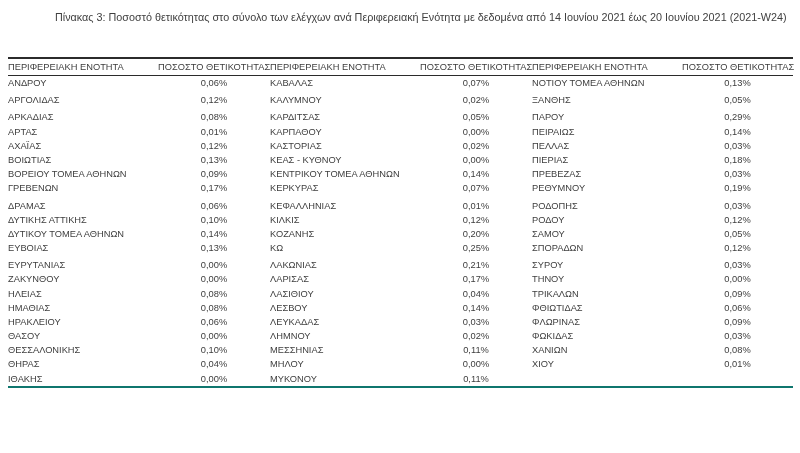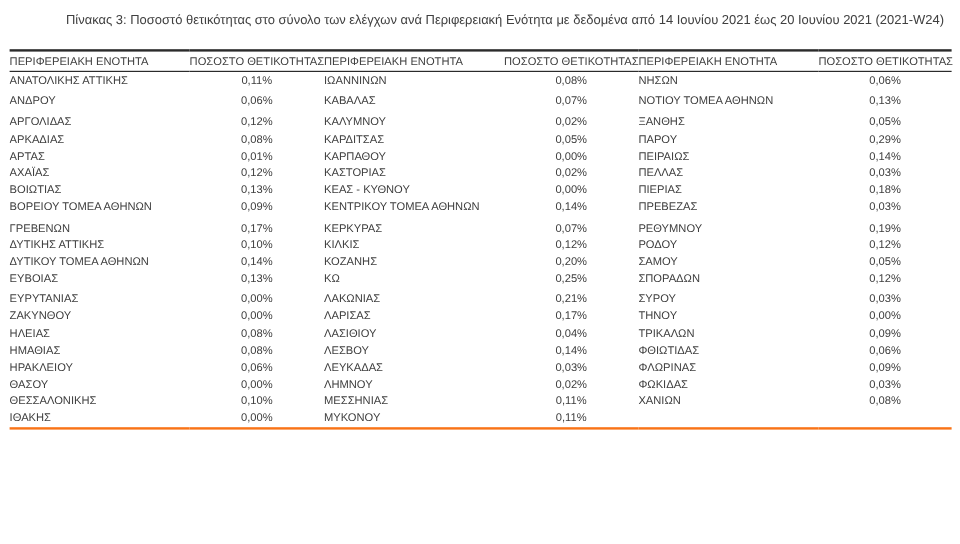--- a/index.html
+++ b/index.html
@@ -19,23 +19,23 @@
     font-size: 10.8px;
     line-height: 1.5;
     text-align: justify;
     color: #404040;
     padding-left: 47px;
   }
   table.positivity {
     border-collapse: collapse;
     table-layout: fixed;
     width: 785px;
-    margin: 16px 7px 0 8px;
+    margin: 32px 7px 0 8px;
     border-top: 2px solid #2b2b2b;
-    border-bottom: 2px solid #f97316;
+    border-bottom: 2px solid #0f766e;
     font-size: 9.3px;
     color: #3d3d3d;
   }
   thead th {
     font-weight: 400;
     text-align: left;
     padding: 3px 0 3px 0;
     border-bottom: 1.6px solid #2b2b2b;
     font-size: 9.3px;
     white-space: nowrap;
@@ -72,28 +72,20 @@
       <th class="region-h">ΠΕΡΙΦΕΡΕΙΑΚΗ ΕΝΟΤΗΤΑ</th>
       <th class="value-h">ΠΟΣΟΣΤΟ ΘΕΤΙΚΟΤΗΤΑΣ</th>
       <th class="region-h">ΠΕΡΙΦΕΡΕΙΑΚΗ ΕΝΟΤΗΤΑ</th>
       <th class="value-h">ΠΟΣΟΣΤΟ ΘΕΤΙΚΟΤΗΤΑΣ</th>
       <th class="region-h">ΠΕΡΙΦΕΡΕΙΑΚΗ ΕΝΟΤΗΤΑ</th>
       <th class="value-h">ΠΟΣΟΣΤΟ ΘΕΤΙΚΟΤΗΤΑΣ</th>
     </tr>
   </thead>
   <tbody>
       <tr>
-        <td class="region">ΑΝΑΤΟΛΙΚΗΣ ΑΤΤΙΚΗΣ</td>
-        <td class="value">0,11%</td>
-        <td class="region">ΙΩΑΝΝΙΝΩΝ</td>
-        <td class="value">0,08%</td>
-        <td class="region">ΝΗΣΩΝ</td>
-        <td class="value">0,06%</td>
-      </tr>
-      <tr>
         <td class="region">ΑΝΔΡΟΥ</td>
         <td class="value">0,06%</td>
         <td class="region">ΚΑΒΑΛΑΣ</td>
         <td class="value">0,07%</td>
         <td class="region">ΝΟΤΙΟΥ ΤΟΜΕΑ ΑΘΗΝΩΝ</td>
         <td class="value">0,13%</td>
       </tr>
       <tr>
         <td class="region">ΑΡΓΟΛΙΔΑΣ</td>
         <td class="value">0,12%</td>
@@ -144,20 +136,28 @@
       </tr>
       <tr>
         <td class="region">ΓΡΕΒΕΝΩΝ</td>
         <td class="value">0,17%</td>
         <td class="region">ΚΕΡΚΥΡΑΣ</td>
         <td class="value">0,07%</td>
         <td class="region">ΡΕΘΥΜΝΟΥ</td>
         <td class="value">0,19%</td>
       </tr>
       <tr>
+        <td class="region">ΔΡΑΜΑΣ</td>
+        <td class="value">0,06%</td>
+        <td class="region">ΚΕΦΑΛΛΗΝΙΑΣ</td>
+        <td class="value">0,01%</td>
+        <td class="region">ΡΟΔΟΠΗΣ</td>
+        <td class="value">0,03%</td>
+      </tr>
+      <tr>
         <td class="region">ΔΥΤΙΚΗΣ ΑΤΤΙΚΗΣ</td>
         <td class="value">0,10%</td>
         <td class="region">ΚΙΛΚΙΣ</td>
         <td class="value">0,12%</td>
         <td class="region">ΡΟΔΟΥ</td>
         <td class="value">0,12%</td>
       </tr>
       <tr>
         <td class="region">ΔΥΤΙΚΟΥ ΤΟΜΕΑ ΑΘΗΝΩΝ</td>
         <td class="value">0,14%</td>
@@ -224,20 +224,28 @@
       </tr>
       <tr>
         <td class="region">ΘΕΣΣΑΛΟΝΙΚΗΣ</td>
         <td class="value">0,10%</td>
         <td class="region">ΜΕΣΣΗΝΙΑΣ</td>
         <td class="value">0,11%</td>
         <td class="region">ΧΑΝΙΩΝ</td>
         <td class="value">0,08%</td>
       </tr>
       <tr>
+        <td class="region">ΘΗΡΑΣ</td>
+        <td class="value">0,04%</td>
+        <td class="region">ΜΗΛΟΥ</td>
+        <td class="value">0,00%</td>
+        <td class="region">ΧΙΟΥ</td>
+        <td class="value">0,01%</td>
+      </tr>
+      <tr>
         <td class="region">ΙΘΑΚΗΣ</td>
         <td class="value">0,00%</td>
         <td class="region">ΜΥΚΟΝΟΥ</td>
         <td class="value">0,11%</td>
         <td class="region"></td>
         <td class="value"></td>
       </tr>
     </tbody>
 </table>
 

